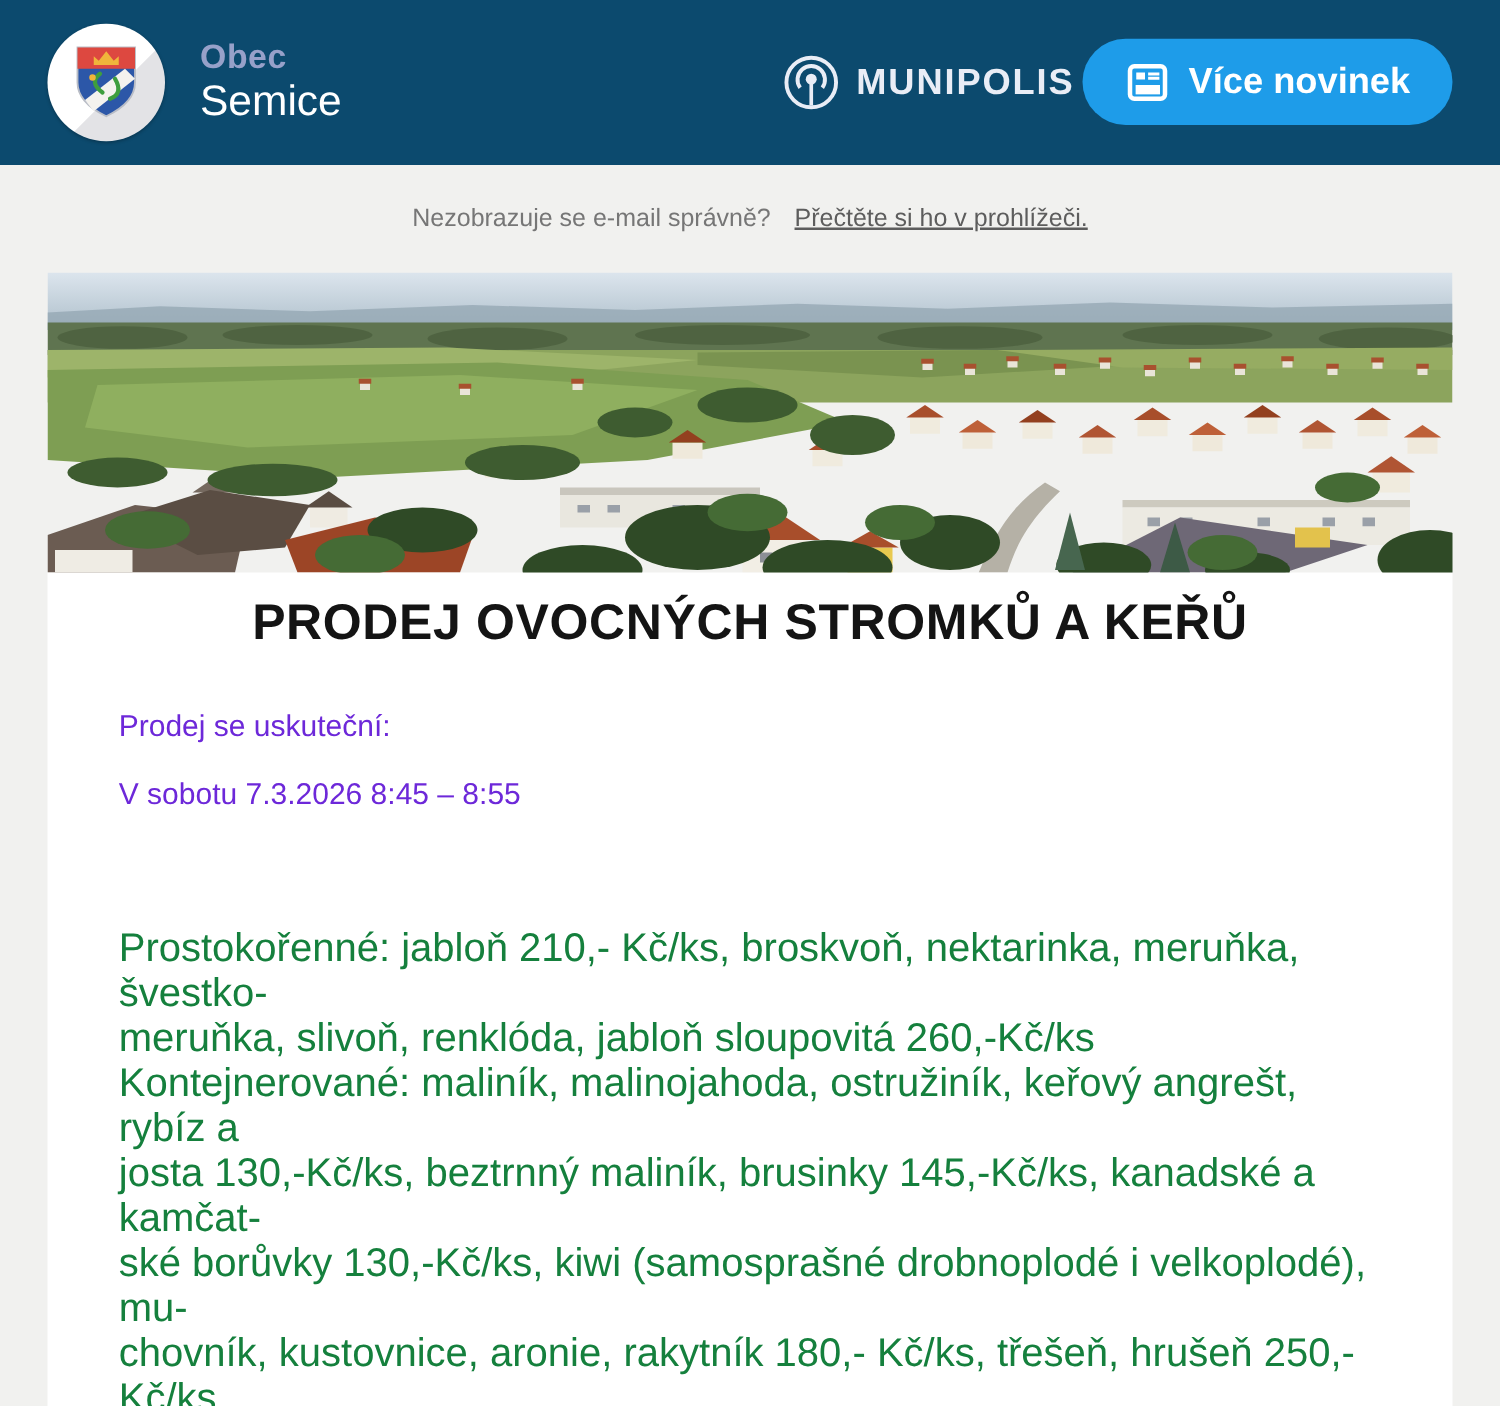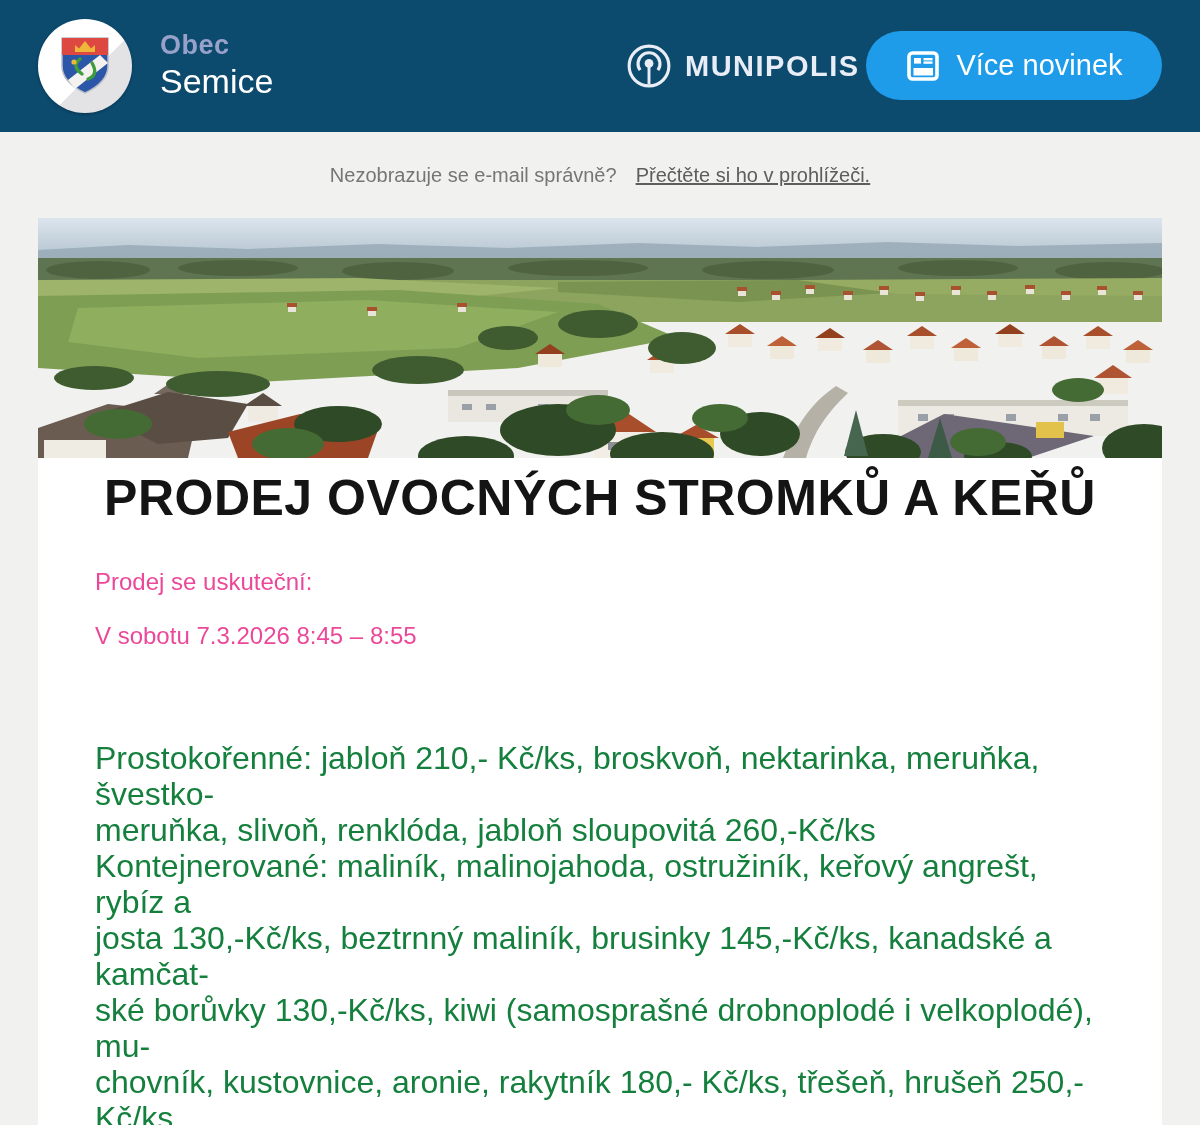--- a/index.html
+++ b/index.html
@@ -17,43 +17,43 @@
     box-shadow:0 1px 3px rgba(0,0,0,.3);
   }
   .org-label{position:absolute;left:160px;top:30px;font-size:27px;font-weight:bold;color:#97A1C9;letter-spacing:.5px;}
   .org-name{position:absolute;left:160px;top:62px;font-size:34px;font-weight:400;color:#ffffff;}
   .munipolis{position:absolute;left:626px;top:40px;height:52px;display:flex;align-items:center;gap:13px;color:#E9EDF6;cursor:pointer;text-decoration:none;}
   .munipolis-text{font-size:29px;font-weight:bold;letter-spacing:1.5px;color:#E9EDF6;}
   .more-btn{
     position:absolute;right:38px;top:31px;width:296px;height:69px;
     background:#1E9CE9;border:none;border-radius:35px;
     display:flex;align-items:center;justify-content:center;gap:15px;
-    color:#ffffff;font-size:29px;font-weight:normal;font-family:"Liberation Sans",sans-serif;
+    color:#ffffff;font-size:29px;font-weight:bold;font-family:"Liberation Sans",sans-serif;
     cursor:pointer;
   }
   
   .banner{
     position:absolute;top:132px;left:0;width:1200px;height:86px;
     display:flex;align-items:center;justify-content:center;gap:19px;
     font-size:20px;color:#767676;
   }
   .banner a{color:#5D5D5D;text-decoration:underline;cursor:pointer;}
   
   .card{position:absolute;left:38px;top:218px;width:1124px;}
   .photo{display:block;width:1124px;height:240px;}
   .card-body{
     background:#ffffff;box-sizing:border-box;height:667px;
     padding:16px 57px 0 57px;
   }
   .article-title{
     margin:0 0 42px 0;text-align:center;
-    font-size:50px;line-height:48px;font-weight:bold;color:#161616;letter-spacing:.5px;
+    font-size:40px;line-height:48px;font-weight:bold;color:#161616;letter-spacing:.5px;
     color:#141414;
   }
-  .intro-p{margin:0 0 18px 0;font-size:24px;line-height:36px;color:#ec4899;}
+  .intro-p{margin:0 0 18px 0;font-size:24px;line-height:36px;color:#6d28d9;}
   .body-p{white-space:pre-line;font-size:32px;line-height:36px;color:#15803d;margin:0;}
   .body-p.first{margin-top:86px;}
   .body-p.second{}
 </style>
 </head>
 <body>
 
 <div class="header">
 
   <div class="logo-circle">

